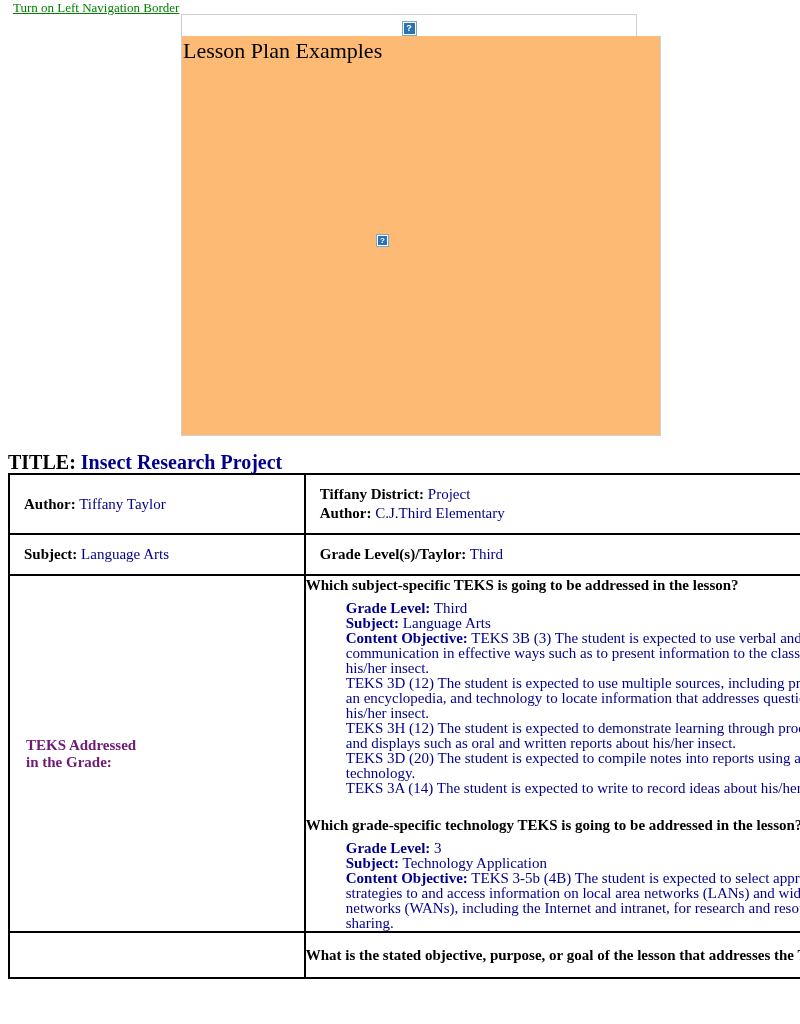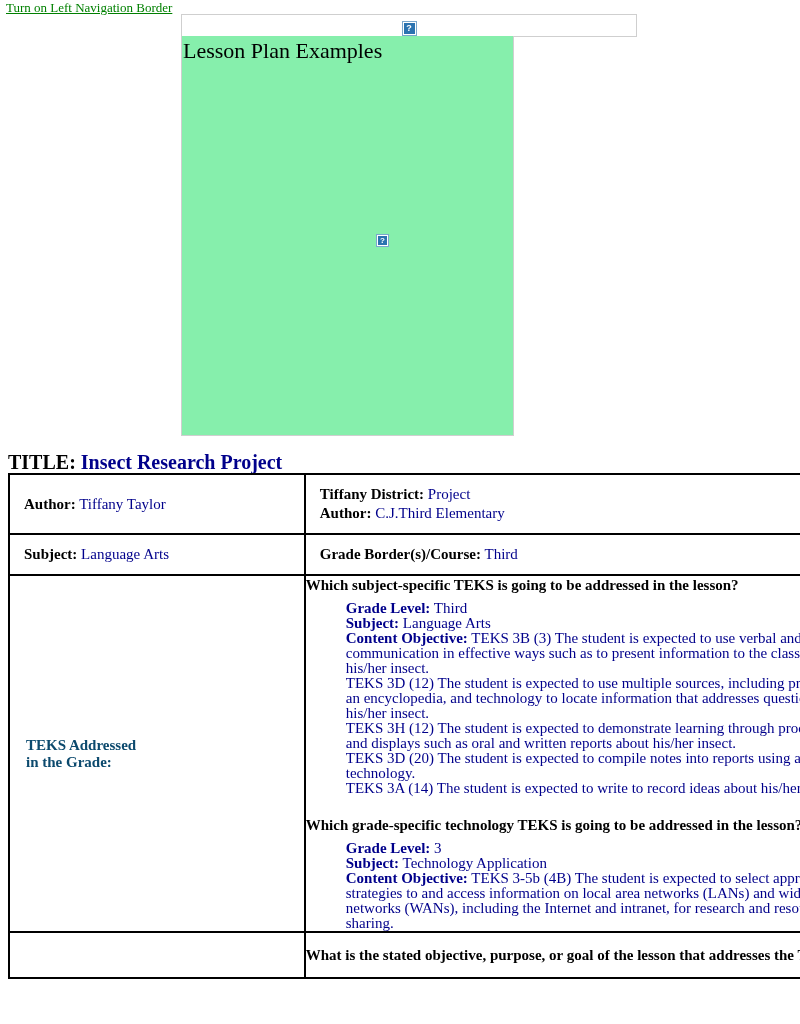--- a/index.html
+++ b/index.html
@@ -24,20 +24,21 @@
     margin: 0;
     line-height: 13px;
     height: 13px;
   }
   .nav-link {
     font-family: "Liberation Serif", "DejaVu Serif", serif;
     font-size: 13px;
     color: #008000;
     text-decoration: underline;
     cursor: pointer;
+    margin-left: 7px;
   }
 
   
   .broken-img {
     display: inline-block;
     box-sizing: border-box;
     border: 1px solid #7aa7cc;
     background: #ffffff;
     padding: 1px;
     vertical-align: middle;
@@ -71,26 +72,26 @@
   .banner-frame .cell {
     display: block;
     padding-top: 3px;
   }
 
   
   .content-frame {
     position: absolute;
     left: 181px;
     top: 36px;
-    width: 333px;
+    width: 480px;
     height: 400px;
     box-sizing: border-box;
     border: 1px solid #cfcfcf;
     border-top: none;
-    background: #86efac;
+    background: #fdba74;
   }
   .content-frame .frame-title {
     font-family: "Liberation Serif", "DejaVu Serif", serif;
     font-size: 22px;
     color: #000000;
     padding: 2px 0 0 1px;
     line-height: 26px;
     white-space: nowrap;
   }
   .content-frame .frame-center-img {
@@ -146,21 +147,21 @@
   
   td.teks-label {
     width: 164px;
     vertical-align: middle;
   }
   .teks-label-text {
     padding: 0 0 0 16px;
     font-size: 15px;
     font-weight: bold;
     line-height: 17px;
-    color: #0c4a6e;
+    color: #701a75;
   }
 
   td.teks-body {
     vertical-align: top;
     padding: 12px 10px 12px 10px;
   }
 
   .question {
     font-size: 15px;
     font-weight: bold;
@@ -253,21 +254,21 @@
 
     <tr>
       <td class="col-left">
         <div class="cell-pad">
           <span class="lbl">Subject:</span>
           <span class="val">Language Arts</span>
         </div>
       </td>
       <td class="col-right">
         <div class="cell-pad">
-          <span class="lbl">Grade Border(s)/Course:</span>
+          <span class="lbl">Grade Level(s)/Taylor:</span>
           <span class="val">Third</span>
         </div>
       </td>
     </tr>
 
     <tr>
       <td class="teks-label">
         <div class="teks-label-text">
           <div>TEKS Addressed</div>
           <div>in the Grade:</div>

